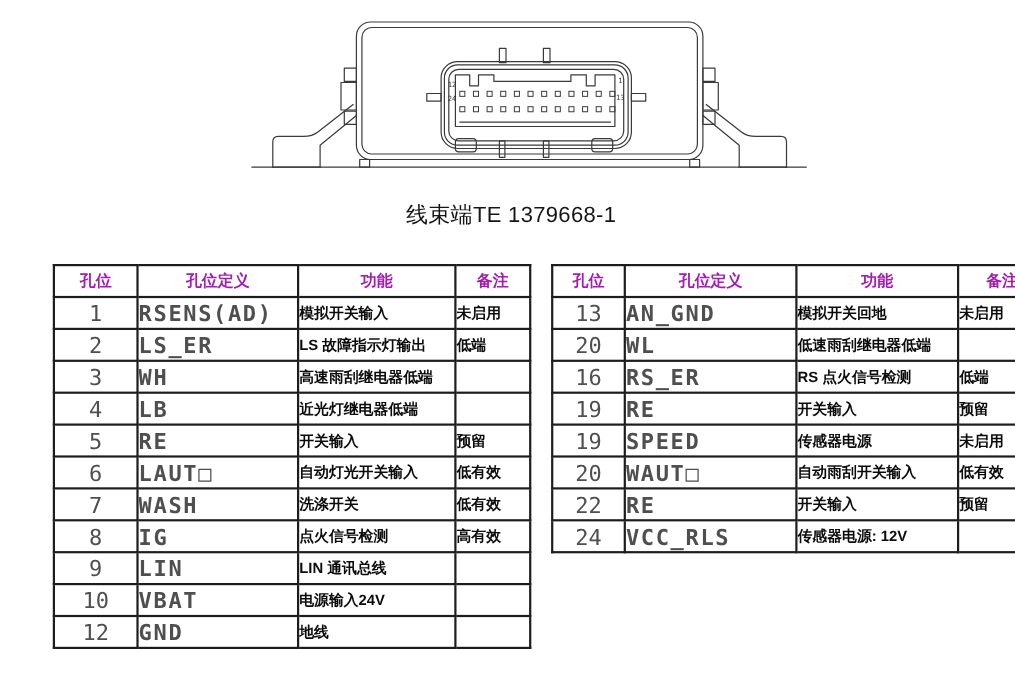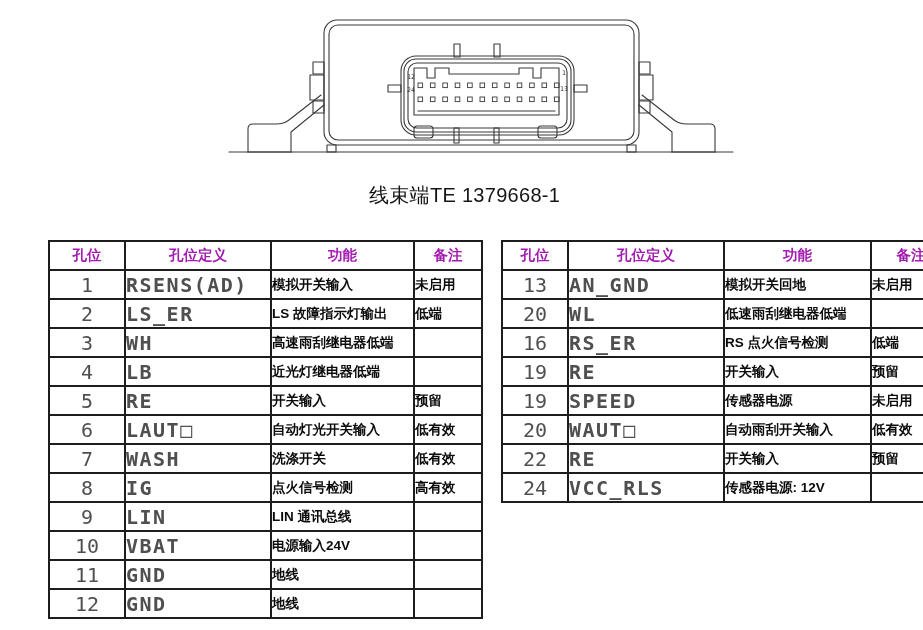--- a/index.html
+++ b/index.html
@@ -205,26 +205,20 @@
           <td class="c-func">LIN 通讯总线</td>
           <td class="c-note"></td>
         </tr>
         <tr>
           <td class="c-pin">10</td>
           <td class="c-name">VBAT</td>
           <td class="c-func">电源输入24V</td>
           <td class="c-note"></td>
         </tr>
         <tr>
-          <td class="c-pin">11</td>
-          <td class="c-name">GND</td>
-          <td class="c-func">地线</td>
-          <td class="c-note"></td>
-        </tr>
-        <tr>
           <td class="c-pin">12</td>
           <td class="c-name">GND</td>
           <td class="c-func">地线</td>
           <td class="c-note"></td>
         </tr>
       </tbody>
   </table>
 
   <table class="pin-table" id="right-table">
     <colgroup>

